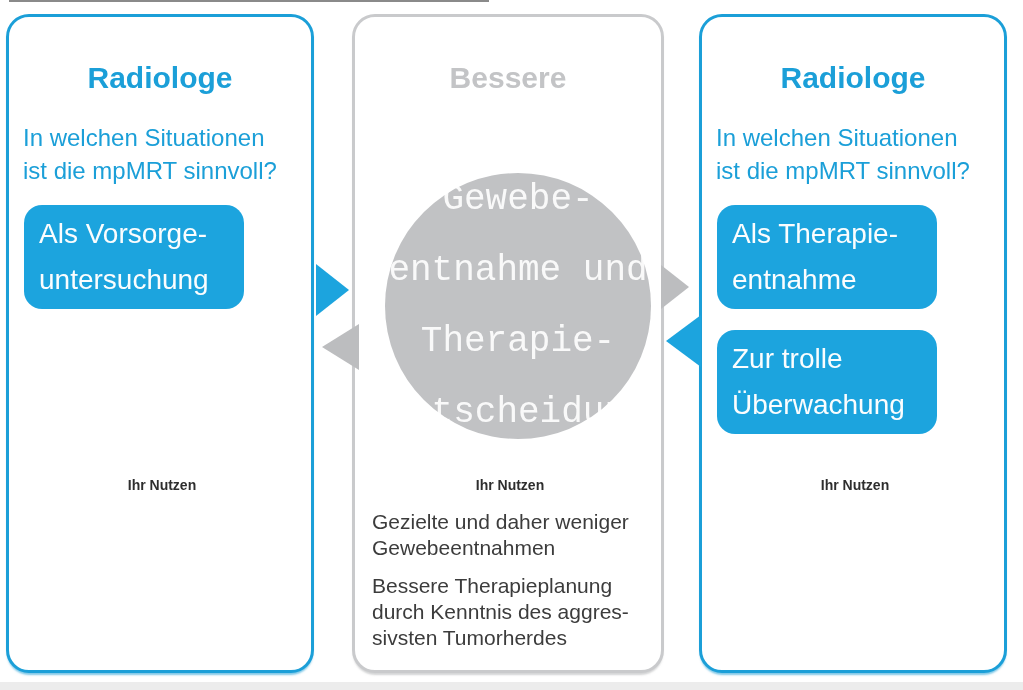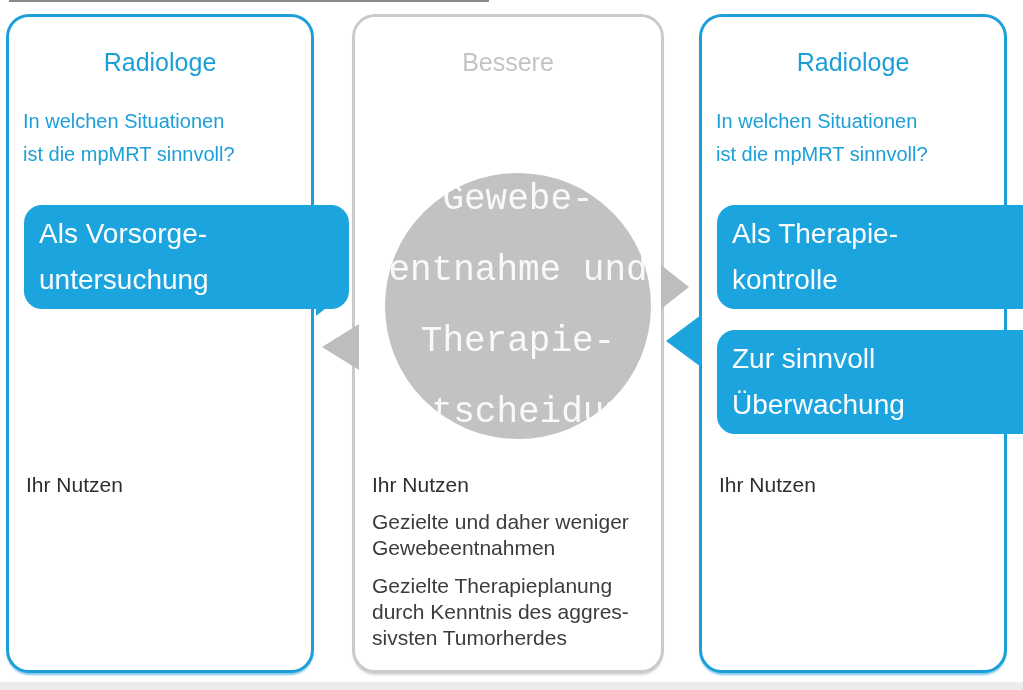--- a/index.html
+++ b/index.html
@@ -24,43 +24,43 @@
   }
   .card-gray {
     border:3px solid var(--gray-border,#c9cacc);
     box-shadow:0 3px 2px -1px rgba(175,176,178,.55);
   }
   #card-left   { left:6px;   width:308px; }
   #card-middle { left:352px; width:312px; }
   #card-right  { left:699px; width:308px; }
 
   .card-title {
-    margin:28px 0 0; text-align:center;
-    font-size:25px; font-weight:normal; line-height:34px;
+    margin:44px 0 0; text-align:center;
+    font-size:30px; font-weight:bold; line-height:34px;
   }
   .title-blue { color:var(--blue-accent,#1b9fd8); }
   .title-gray { color:var(--gray-title,#c3c4c6); }
 
   .question {
-    margin:26px 14px 16px; font-size:20px; line-height:33px;
+    margin:26px 14px 16px; font-size:24px; line-height:33px;
     color:var(--blue-accent,#1b9fd8); white-space:pre-line;
   }
 
   .pill {
-    position:absolute; left:15px; width:325px; box-sizing:border-box;
+    position:absolute; left:15px; width:220px; box-sizing:border-box;
     background:var(--blue-button,#1ca4de); border-radius:18px;
     color:#fbfdfe; font-size:28px; line-height:46px;
     padding:6px 10px 6px 15px; white-space:pre-line;
   }
   .pill-1 { top:188px; }
   .pill-2 { top:313px; }
 
   .benefits { position:absolute; top:456px; left:17px; right:13px; }
   .benefits-heading {
-    margin:0; font-size:21px; font-weight:normal; line-height:24px; color:#2e2e2e;
+    margin:0; font-size:14px; font-weight:bold; line-height:24px; color:#2e2e2e;text-align:center;
   }
   .benefit {
     margin:12px 0 0; font-size:21px; line-height:26px;
     color:var(--text-dark,#3c3c3c); white-space:pre-line;
   }
 
   
   .circle {
     position:absolute; left:30px; top:156px; width:266px; height:266px;
     border-radius:50%; background:var(--gray-circle,#c1c2c4);
@@ -116,33 +116,33 @@
   <div class="circle">
     <div class="circle-text">Gewebe-
 entnahme und
 Therapie-
 entscheidung</div>
   </div>
   <div class="benefits">
     <p class="benefits-heading">Ihr Nutzen</p>
     <p class="benefit">Gezielte und daher weniger
 Gewebeentnahmen</p>
-    <p class="benefit">Gezielte Therapieplanung
+    <p class="benefit">Bessere Therapieplanung
 durch Kenntnis des aggres-
 sivsten Tumorherdes</p>
   </div>
 </div>
 
 <div id="card-right" class="card card-blue">
   <div class="card-title title-blue">Radiologe</div>
   <div class="question">In welchen Situationen
 ist die mpMRT sinnvoll?</div>
   <div class="pill pill-1">Als Therapie-
-kontrolle</div>
-  <div class="pill pill-2">Zur sinnvoll
+entnahme</div>
+  <div class="pill pill-2">Zur trolle
 Überwachung</div>
   <div class="benefits">
     <p class="benefits-heading">Ihr Nutzen</p>
   </div>
 </div>
 
 <div id="arrow-left-gap-blue" class="arr"></div>
 <div id="arrow-left-gap-gray" class="arr"></div>
 <div id="arrow-right-gap-gray" class="arr"></div>
 <div id="arrow-right-gap-blue" class="arr"></div>

